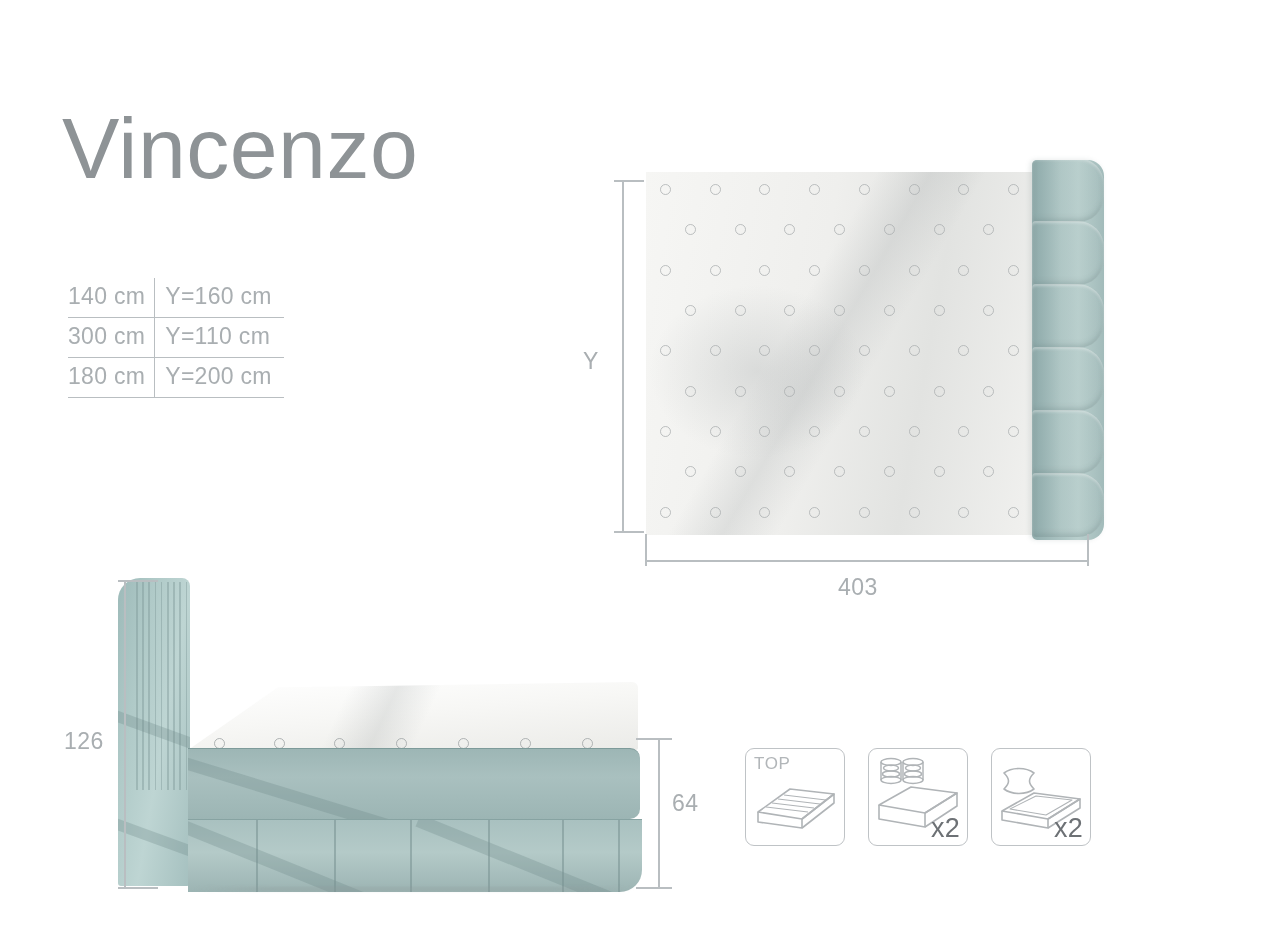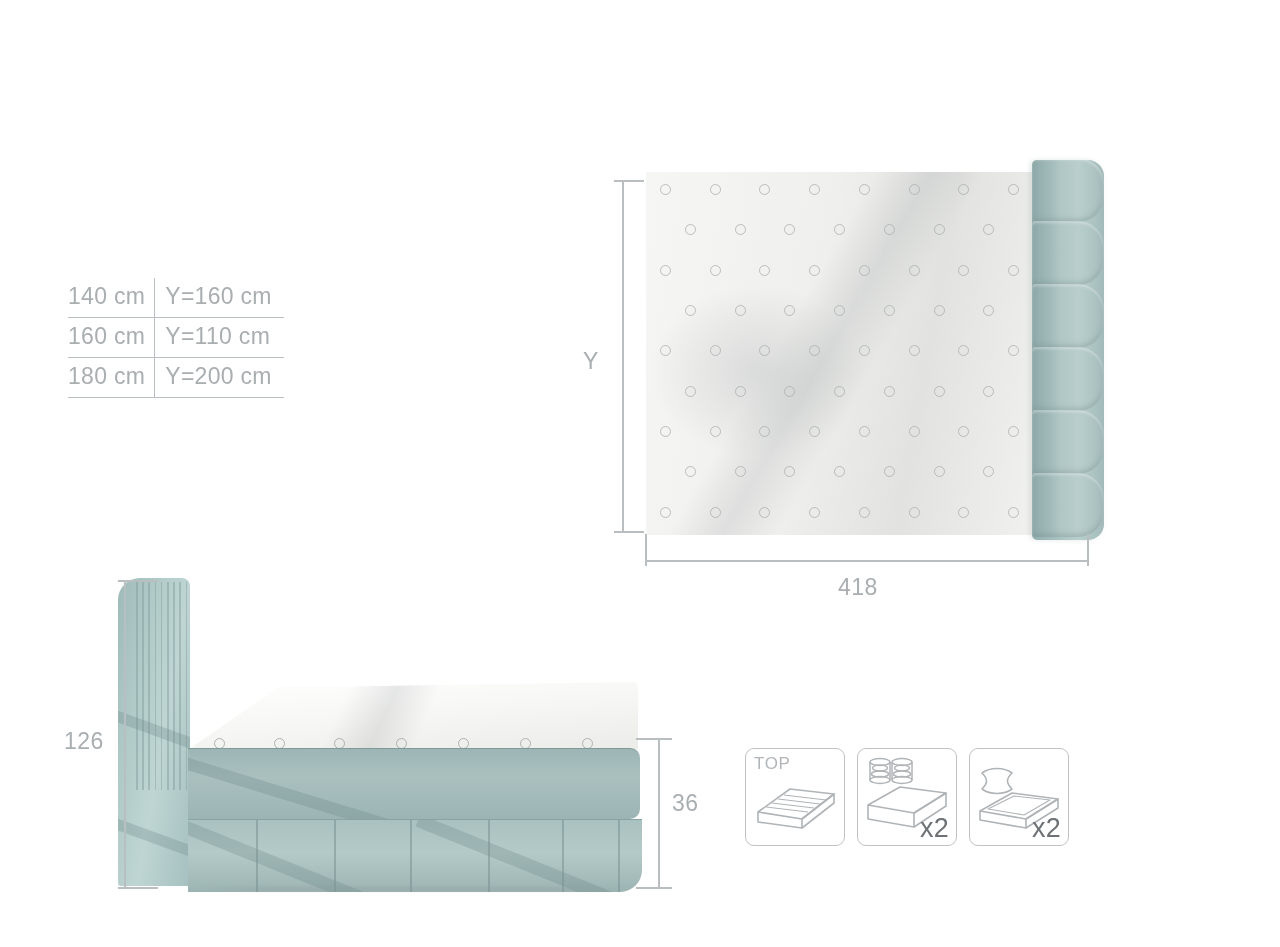--- a/index.html
+++ b/index.html
@@ -168,21 +168,21 @@
 
   
   #set-block { position: absolute; left: 745px; top: 748px; }
   #set-title {
     font-size: 17px;
     color: #4d5154;
     letter-spacing: 0.7px;
     margin-bottom: 16px;
     white-space: nowrap;
   }
-  #set-icons { display: flex; gap: 12px; }
+  #set-icons { display: flex; gap: 23px; }
   .set-icon {
     position: relative;
     width: 100px; height: 98px;
     border: 1.8px solid #bfc3c6;
     border-radius: 9px;
     box-sizing: border-box;
     overflow: hidden;
   }
   .set-icon .cap {
     position: absolute; left: 8px; top: 5px;
@@ -197,30 +197,31 @@
     text-align: center;
     font-size: 17px; font-weight: bold; color: #3c4043; letter-spacing: 0.3px;
   }
   .set-icon svg { position: absolute; left: 0; top: 0; }
 </style>
 </head>
 <body>
 
 <div id="page">
 
+  <div id="product-title">Vincenzo</div>
 
   <div id="size-block">
     <table id="size-table">
       <tbody>
         <tr>
           <td class="col-w">140 cm</td>
           <td class="col-y">Y=160 cm</td>
         </tr>
         <tr>
-          <td class="col-w">160 cm</td>
+          <td class="col-w">300 cm</td>
           <td class="col-y">Y=110 cm</td>
         </tr>
         <tr>
           <td class="col-w">180 cm</td>
           <td class="col-y">Y=200 cm</td>
         </tr>
       </tbody>
     </table>
   </div>
 
@@ -312,21 +313,21 @@
   </div>
 
   <div class="dimline dim-v" style="left:622px; top:180px; height:352px;"></div>
   <div class="tick-h" style="left:614px; top:180px; width:30px;"></div>
   <div class="tick-h" style="left:614px; top:531px; width:30px;"></div>
   <div class="dim-text" style="left:583px; top:348px;">Y</div>
 
   <div class="dimline dim-h" style="left:645px; top:560px; width:443px;"></div>
   <div class="tick-v" style="left:645px; top:534px; height:32px;"></div>
   <div class="tick-v" style="left:1087px; top:534px; height:32px;"></div>
-  <div class="dim-text" style="left:838px; top:574px;">418</div>
+  <div class="dim-text" style="left:838px; top:574px;">403</div>
 
   <div id="sideview">
     <div id="sv-headboard">
       <div id="sv-hb-ribs">
           <i style="left: 0px;"></i>
           <i style="left: 6.2px;"></i>
           <i style="left: 12.4px;"></i>
           <i style="left: 18.6px;"></i>
           <i style="left: 24.8px;"></i>
           <i style="left: 31px;"></i>
@@ -368,21 +369,21 @@
   </div>
 
   <div class="dimline dim-v" style="left:124px; top:580px; height:308px;"></div>
   <div class="tick-h" style="left:118px; top:580px; width:40px;"></div>
   <div class="tick-h" style="left:118px; top:887px; width:40px;"></div>
   <div class="dim-text" style="left:64px; top:728px;">126</div>
 
   <div class="dimline dim-v" style="left:658px; top:738px; height:150px;"></div>
   <div class="tick-h" style="left:636px; top:738px; width:36px;"></div>
   <div class="tick-h" style="left:636px; top:887px; width:36px;"></div>
-  <div class="dim-text" style="left:672px; top:790px;">36</div>
+  <div class="dim-text" style="left:672px; top:790px;">64</div>
 
   <div id="set-block">
     <div id="set-icons">
 
       <div class="set-icon">
         <span class="cap">TOP</span>
         <svg width="100" height="98" viewBox="0 0 100 98">
           <g fill="none" stroke="#b0b4b7" stroke-width="1.6" stroke-linejoin="round">
             <path d="M12 63 L44 40 L88 45 L56 70 Z"></path>
             <path d="M12 63 L12 73 L56 79 L56 70"></path>

